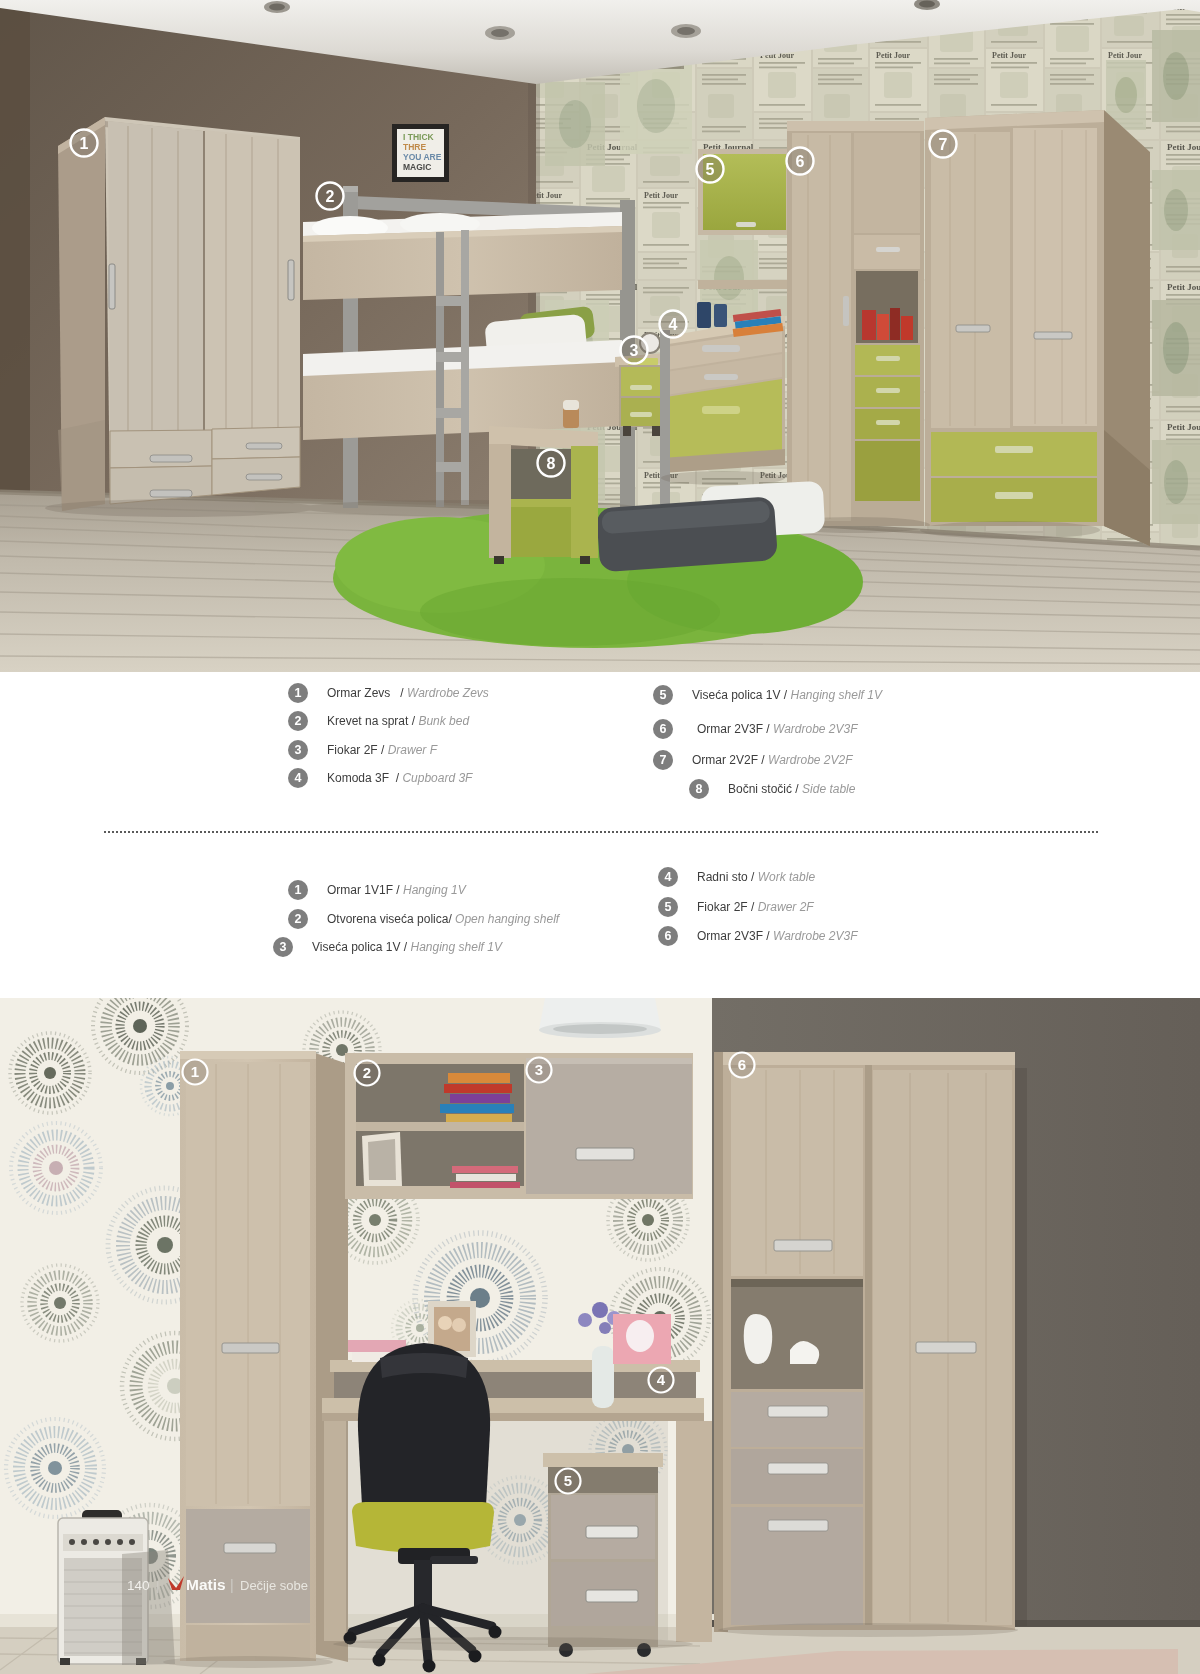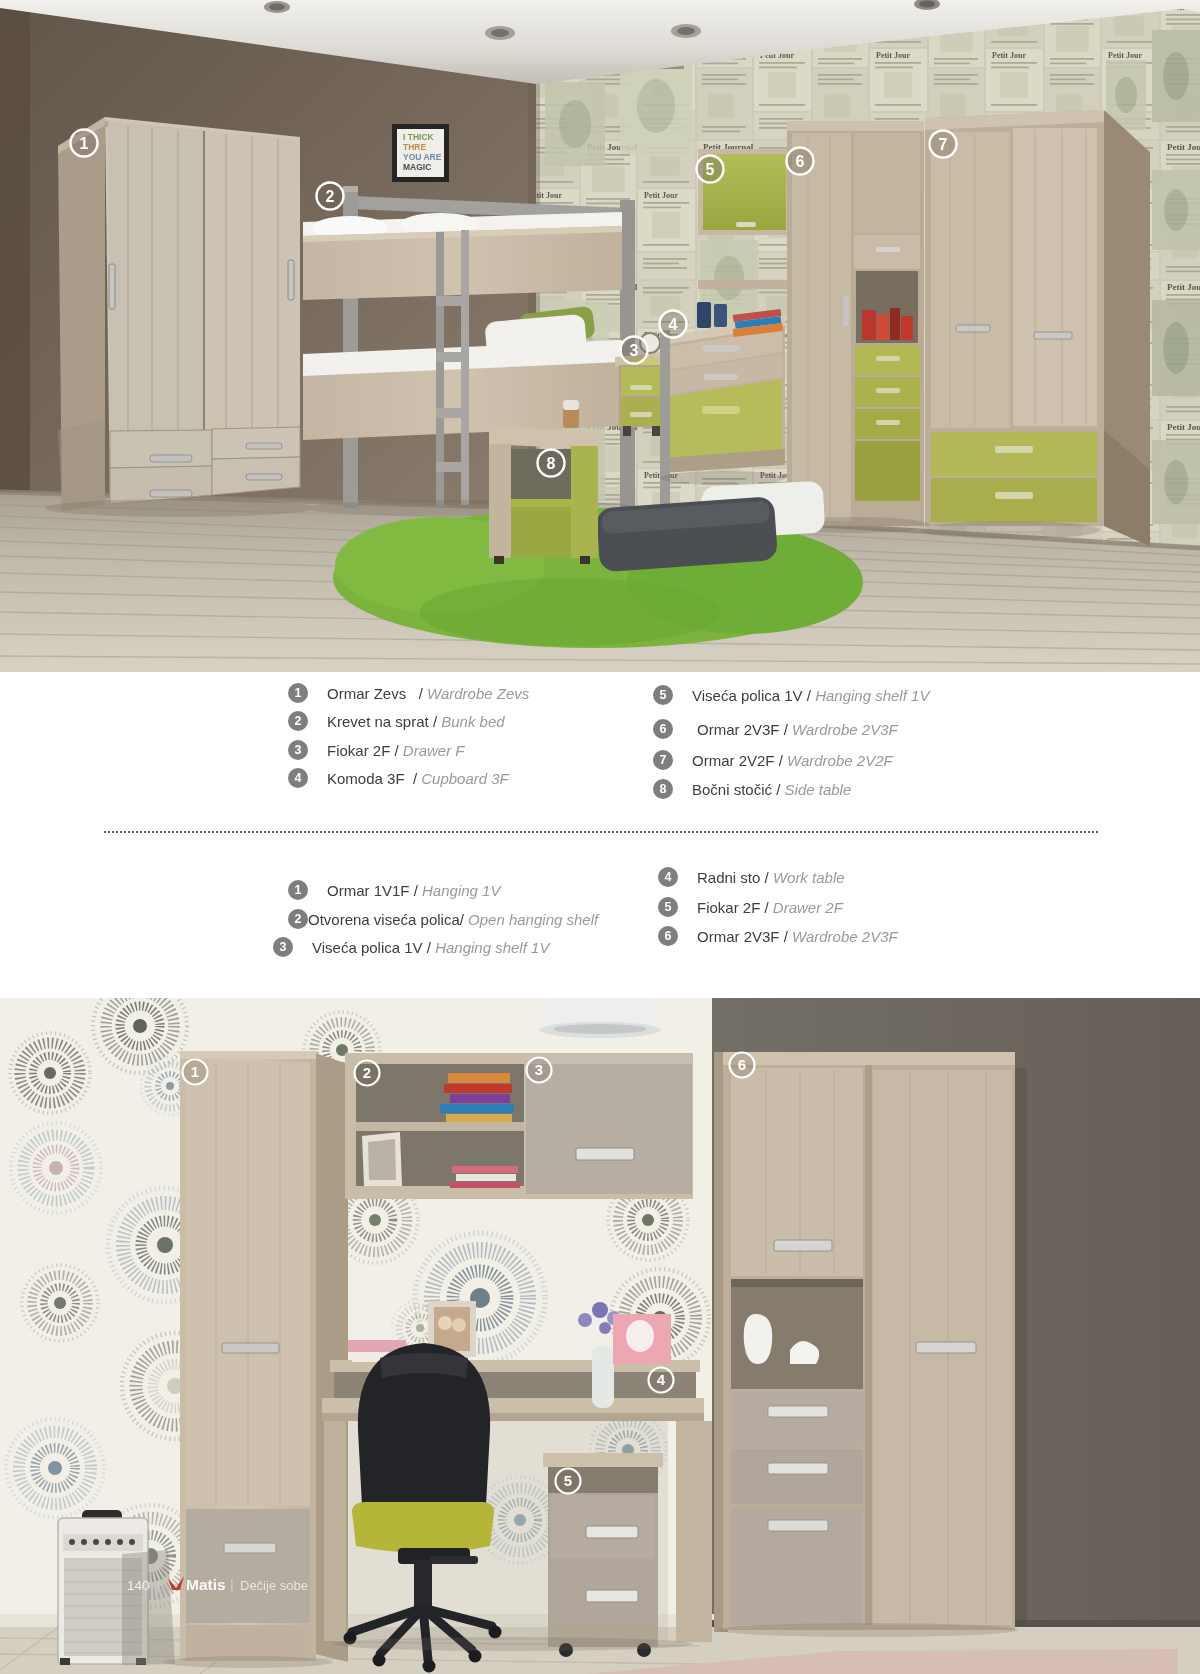--- a/index.html
+++ b/index.html
@@ -1,20 +1,20 @@
 <!DOCTYPE html>
 <html><head>
 <meta charset="utf-8">
 <style>
 html,body{margin:0;padding:0;background:#fff}
 .page{position:relative;width:1200px;height:1674px;background:#fff;overflow:hidden;font-family:"Liberation Sans",sans-serif}
 .ph{position:absolute;left:0;width:1200px}
 .row{position:absolute;white-space:nowrap}
 .bdg{display:inline-block;width:20px;height:20px;border-radius:50%;background:#7e7e7e;color:#fff;font-weight:bold;font-size:12.5px;text-align:center;line-height:20px;vertical-align:middle}
-.txt{font-size:15px;color:#3d3d3d;vertical-align:middle}
+.txt{font-size:12px;color:#3d3d3d;vertical-align:middle}
 .en{font-style:italic;color:#999}
 .dots{position:absolute;left:104px;top:831px;width:994px;border-top:2.5px dotted #5a5a5a}
 </style>
 </head>
 <body>
 <div class="page">
 
 <svg class="ph" style="top:0" width="1200" height="672" viewBox="0 0 1200 672">
 <defs>
 <linearGradient id="gwall" x1="0" y1="0" x2="1" y2="1">
@@ -418,25 +418,25 @@
 <div class="row" style="left:288px;top:740px"><span class="bdg">3</span><span class="txt" style="margin-left:19px">Fiokar 2F / <span class="en">Drawer F</span></span></div>
 
 <div class="row" style="left:288px;top:768px"><span class="bdg">4</span><span class="txt" style="margin-left:19px">Komoda 3F&nbsp; / <span class="en">Cupboard 3F</span></span></div>
 
 <div class="row" style="left:653px;top:685px"><span class="bdg">5</span><span class="txt" style="margin-left:19px">Viseća polica 1V / <span class="en">Hanging shelf 1V</span></span></div>
 
 <div class="row" style="left:653px;top:719px"><span class="bdg">6</span><span class="txt" style="margin-left:24px">Ormar 2V3F / <span class="en">Wardrobe 2V3F</span></span></div>
 
 <div class="row" style="left:653px;top:750px"><span class="bdg">7</span><span class="txt" style="margin-left:19px">Ormar 2V2F / <span class="en">Wardrobe 2V2F</span></span></div>
 
-<div class="row" style="left:653px;top:779px"><span class="bdg">8</span><span class="txt" style="margin-left:19px">Bočni stočić / <span class="en">Side table</span></span></div>
+<div class="row" style="left:689px;top:779px"><span class="bdg">8</span><span class="txt" style="margin-left:19px">Bočni stočić / <span class="en">Side table</span></span></div>
 
 <div class="row" style="left:288px;top:880px"><span class="bdg">1</span><span class="txt" style="margin-left:19px">Ormar 1V1F / <span class="en">Hanging 1V</span></span></div>
 
-<div class="row" style="left:288px;top:909px"><span class="bdg">2</span><span class="txt" style="">Otvorena viseća polica/ <span class="en">Open hanging shelf</span></span></div>
+<div class="row" style="left:288px;top:909px"><span class="bdg">2</span><span class="txt" style="margin-left:19px">Otvorena viseća polica/ <span class="en">Open hanging shelf</span></span></div>
 
 <div class="row" style="left:273px;top:937px"><span class="bdg">3</span><span class="txt" style="margin-left:19px">Viseća polica 1V / <span class="en">Hanging shelf 1V</span></span></div>
 
 <div class="row" style="left:658px;top:867px"><span class="bdg">4</span><span class="txt" style="margin-left:19px">Radni sto / <span class="en">Work table</span></span></div>
 
 <div class="row" style="left:658px;top:897px"><span class="bdg">5</span><span class="txt" style="margin-left:19px">Fiokar 2F / <span class="en">Drawer 2F</span></span></div>
 
 <div class="row" style="left:658px;top:926px"><span class="bdg">6</span><span class="txt" style="margin-left:19px">Ormar 2V3F / <span class="en">Wardrobe 2V3F</span></span></div>
 
 <svg class="ph" style="top:998px" width="1200" height="676" viewBox="0 0 1200 676">

